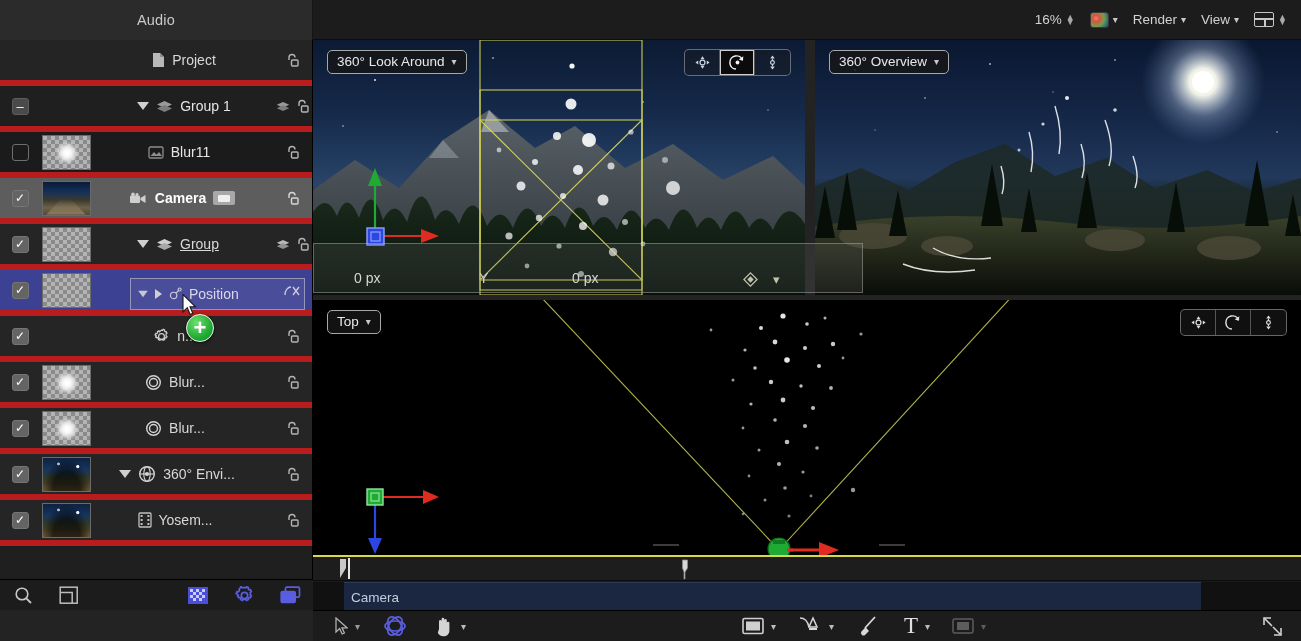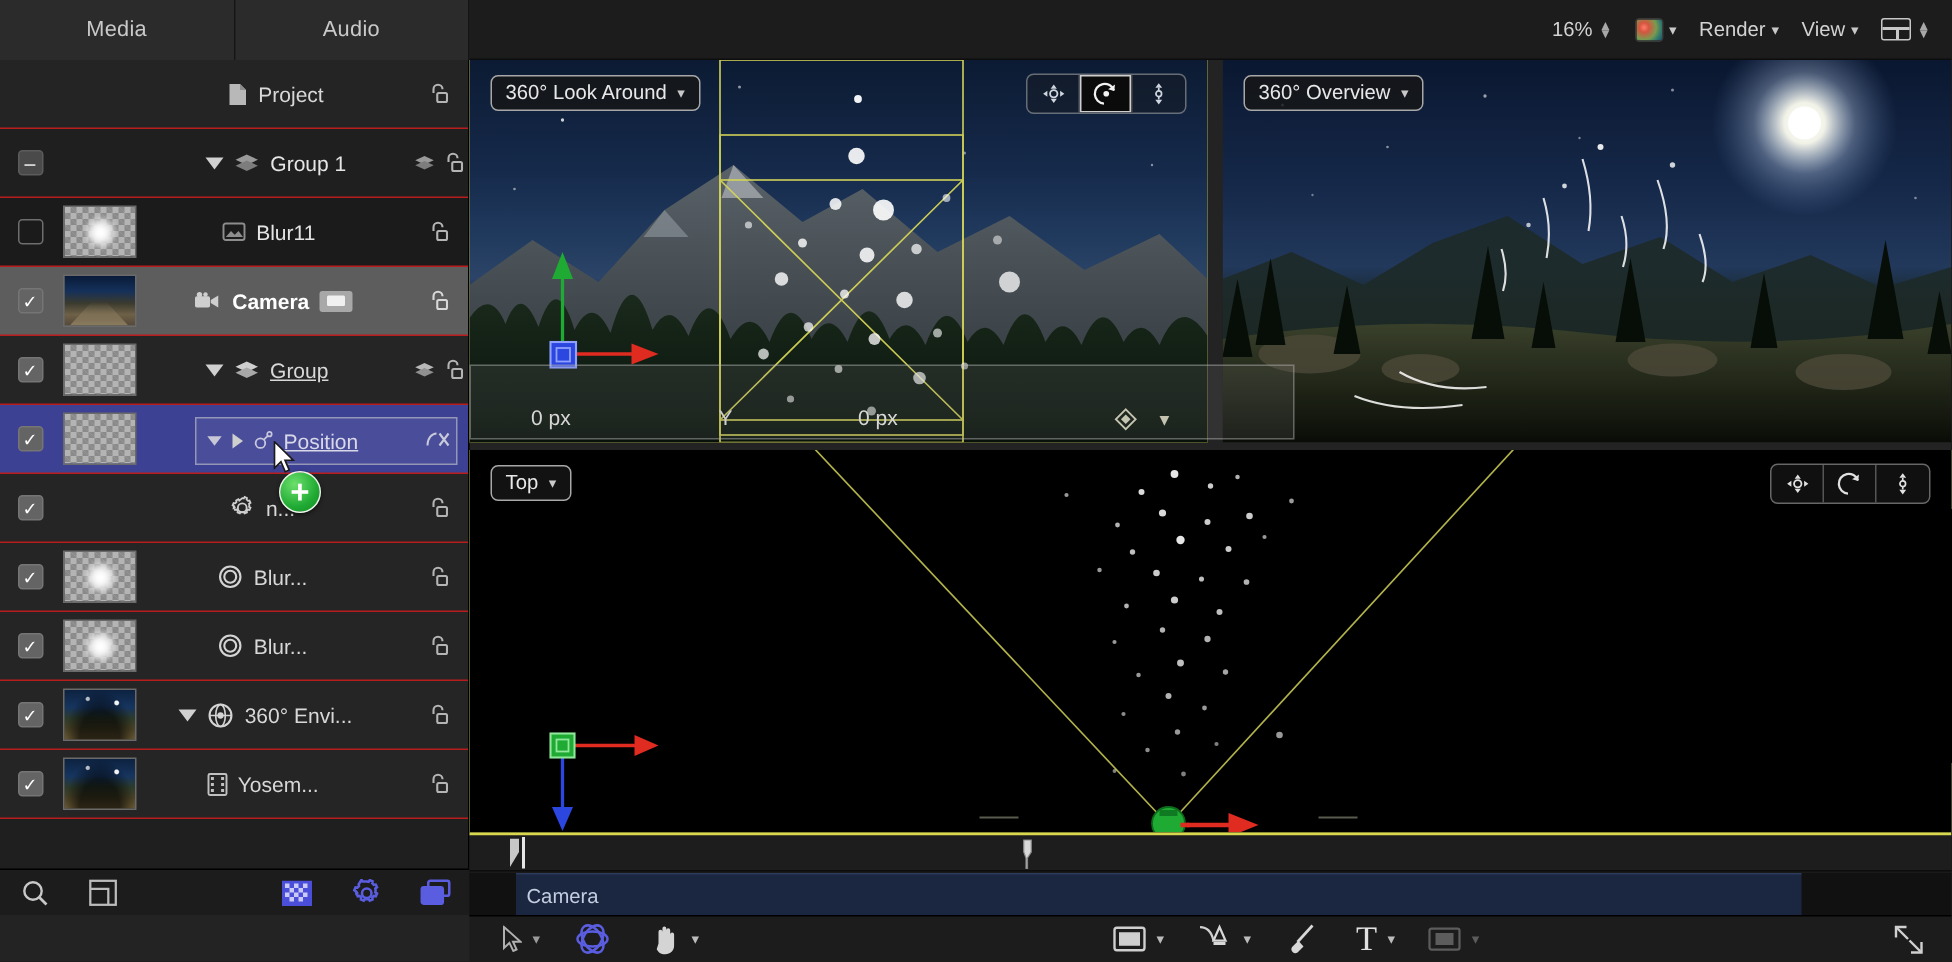--- a/index.html
+++ b/index.html
@@ -44,21 +44,21 @@
   .layouticon:before{content:"";position:absolute;left:0;right:0;top:5px;height:1.6px;background:#c7c7c7;}
   .layouticon:after{content:"";position:absolute;top:5px;bottom:0;left:9px;width:1.6px;background:#c7c7c7;}
 
   
   .layers-panel {
     position:absolute; top:40px; left:0; width:313px; height:570px;
     background:#1f1f1f; border-right:1px solid #000;
   }
   .layer-row {
     position:relative; height:46px; display:flex; 
-    border-bottom:1px solid #b91c1c; background:#252525; font-size:14px; color:#d8d8d8;
+    border-bottom:6px solid #b91c1c; background:#252525; font-size:14px; color:#d8d8d8;
   }
   .layer-row.project { background:#242424; }
   .layer-row.group1 { background:#1f1f1f; }
   .layer-row.dim { background:#1b1b1b; }
   .layer-row.sel-grey { background:#5d5d5d; color:#fff; }
   .layer-row.sel-blue { background:#3d4193; }
   .cell-check { width:40px; display:flex; align-items:center; justify-content:center; }
   .cb {
     width:17px; height:17px; border-radius:3px; background:#646464;
     display:flex; align-items:center; justify-content:center;
@@ -201,23 +201,20 @@
   .bb-sp { width:18px; }
   svg { display:block; }
 </style>
 </head>
 <body>
 
 <div id="app">
 
   <div class="topbar">
     <div class="tabs">
-      <div class="tab">
-          <span>Media</span>
-        </div>
       <div class="tab">
           <span>Audio</span>
         </div>
     </div>
     <div class="topbar-spacer"></div>
     <div class="topbar-right">
       <div class="tb-item">
         <span>16%</span>
         <span class="stepper">
             <span>▲</span>
@@ -566,21 +563,21 @@
   </div>
 
   <div class="drag-ghost">
     <span class="tri" style="border-top-color:#c7c7d8;transform:scale(.8)"></span>
     <span class="tri-r"></span>
     <svg width="15" height="15" viewBox="0 0 16 16">
       <circle cx="6" cy="9" r="3.4" fill="none" stroke="#c8c8dd" stroke-width="1.3"></circle>
       <path d="M8.5 6.5l3-3" stroke="#c8c8dd" stroke-width="1.3"></path>
         <circle cx="12.4" cy="2.6" r="1.6" fill="none" stroke="#c8c8dd" stroke-width="1.2"></circle>
     </svg>
-    <span style="text-decoration:underline">Position</span>
+    <span style="">Position</span>
   </div>
 
   <svg class="cursor-arrow" viewBox="0 0 15 22">
     <path d="M1 0.5 L1 18 L5.3 13.8 L8.2 20.5 L10.8 19.3 L8 12.8 L13.5 12.8 Z" fill="#ffffff" stroke="#1a1a1a" stroke-width="1.1"></path>
   </svg>
   <div class="plus-badge">
       <span>+</span>
     </div>
 
   <div class="vp vp-border-active" id="vp-look">

